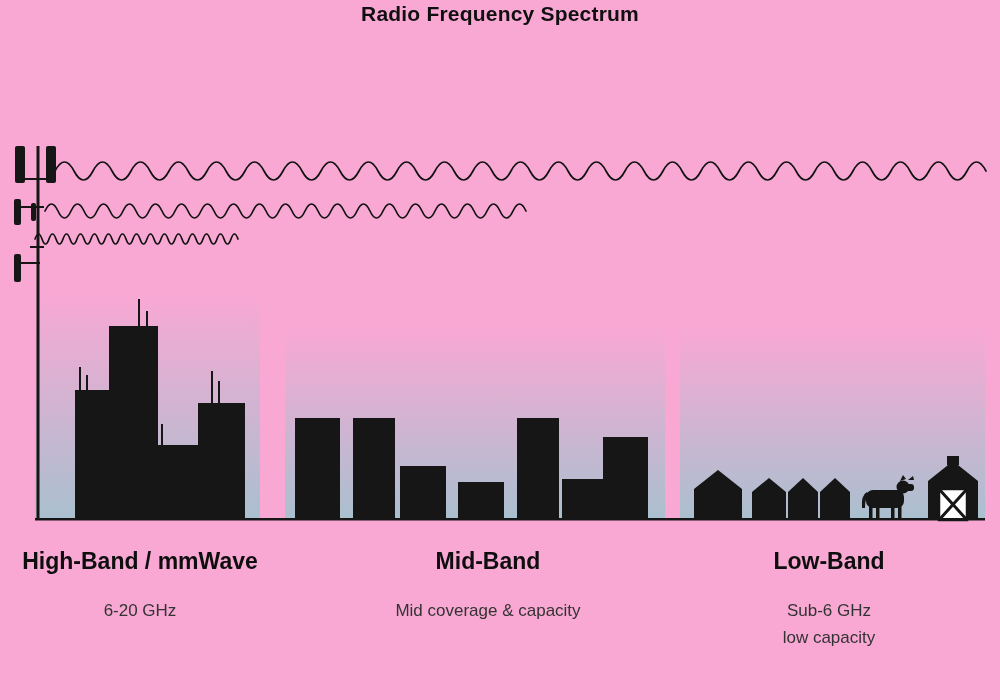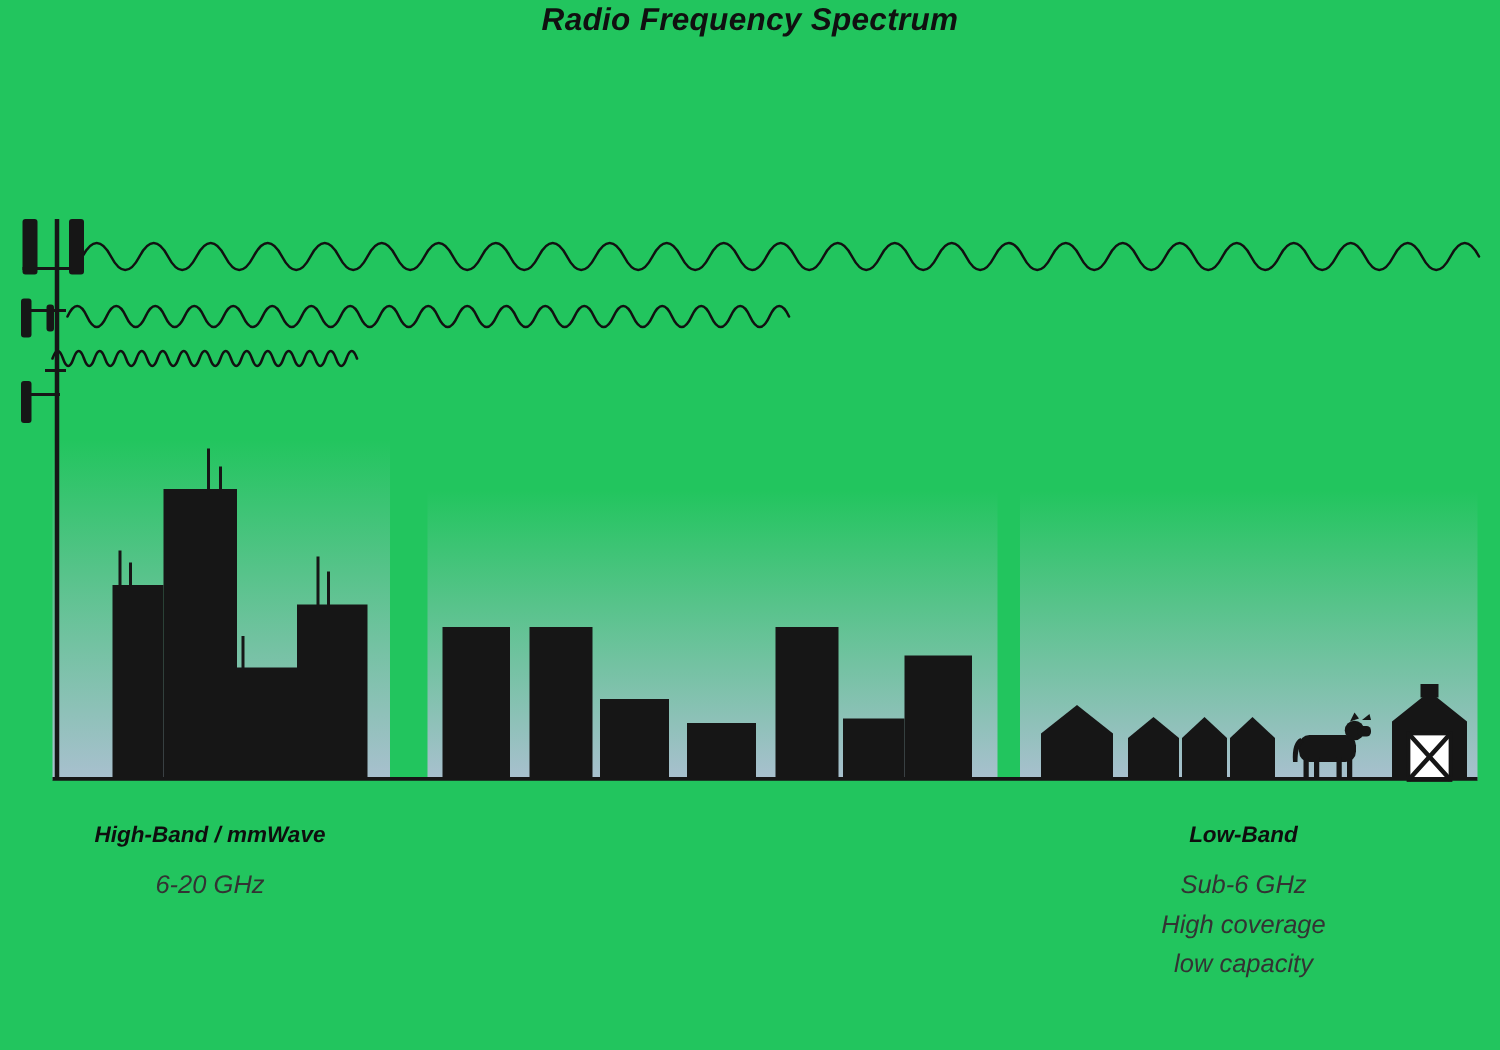--- a/index.html
+++ b/index.html
@@ -1,23 +1,23 @@
 <!DOCTYPE html>
 <html><head>
 <meta charset="utf-8">
 <style>
   * { margin:0; padding:0; box-sizing:border-box; }
   html,body { background:#ffffff; }
   body { font-family:"Liberation Sans", sans-serif; }
-  .canvas { position:relative; width:1000px; height:700px; background:#22c55e; overflow:hidden;font-style:italic; }
+  .canvas { position:relative; width:1000px; height:700px; background:#f9a8d4; overflow:hidden; }
   .title { position:absolute; top:2px; left:0; width:100%; text-align:center;
            font-size:21px; font-weight:700; color:#101010; letter-spacing:.2px; }
   .scene { position:absolute; top:0; left:0; display:block; }
   .band-label { position:absolute; top:548px; text-align:center; color:#333333; font-size:17px; }
-  .band-name { font-size:15px; font-weight:700; color:#0e0e0e; margin-bottom:12px; }
+  .band-name { font-size:23px; font-weight:700; color:#0e0e0e; margin-bottom:23px; }
   .band-line { line-height:26.5px; }
   .band-high { left:0;   width:280px; }
   .band-mid  { left:348px; width:280px; }
   .band-low  { left:674px; width:310px; }
 </style>
 </head>
 <body>
 
 <div class="canvas">
 
@@ -110,22 +110,23 @@
 
     <rect x="35" y="518" width="950" height="2.5" fill="#161616"></rect>
   </svg>
 
   <div class="band-label band-high">
     <div class="band-name">High-Band / mmWave</div>
     <div class="band-line">6-20 GHz</div>
   </div>
 
   <div class="band-label band-mid">
+    <div class="band-name">Mid-Band</div>
+    <div class="band-line">Mid coverage &amp; capacity</div>
   </div>
 
   <div class="band-label band-low">
     <div class="band-name">Low-Band</div>
     <div class="band-line">Sub-6 GHz</div>
-    <div class="band-line">High coverage</div>
     <div class="band-line">low capacity</div>
   </div>
 
 </div>
 
 </body></html>

